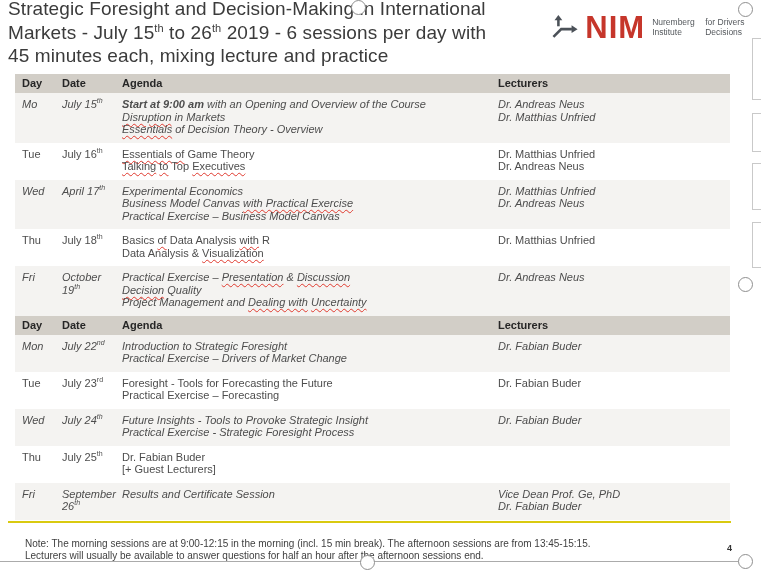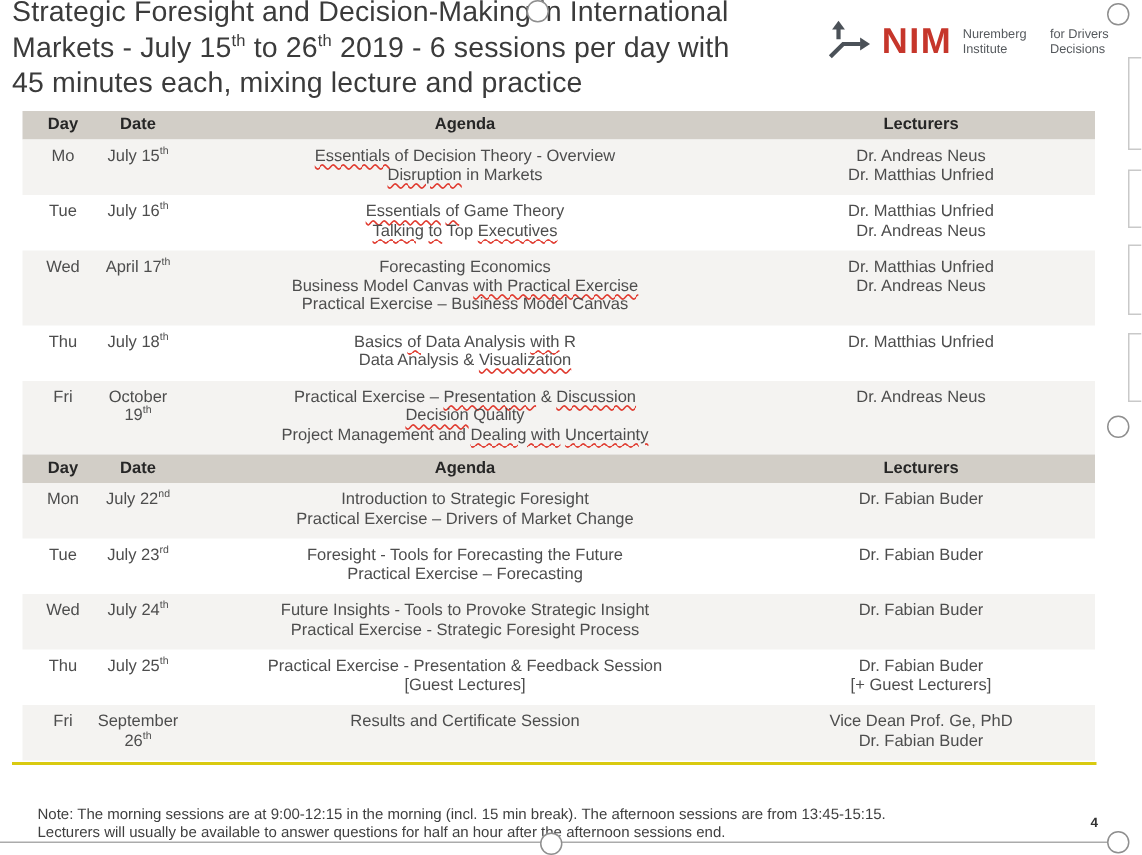--- a/index.html
+++ b/index.html
@@ -10,36 +10,36 @@
   
   .title {
     position:absolute; left:8px; top:-3px; width:560px;
     font-size:19px; line-height:23.5px; color:#3b3b3b; letter-spacing:0.1px;
   }
   .title sup { font-size:11px; line-height:0; }
   
   .logo { position:absolute; left:552px; top:10px; display:flex; align-items:center; }
   .logo svg { display:block; margin-right:7px; }
   .nim {
-    font-size:24px; font-weight:bold; color:var(--brand-red,#c6362b);
+    font-size:31px; font-weight:bold; color:var(--brand-red,#c6362b);
     letter-spacing:1px; line-height:29px; margin-right:7px;
   }
   .logosub { display:flex; flex-direction:row; font-size:8.5px; line-height:10.5px; color:#55595d; }
   
   .table {
     position:absolute; left:15px; top:74px; width:715px;
     font-size:11px; color:#4d4d4d;
   }
   .table::after {
     content:""; position:absolute; left:-7px; right:-1px; bottom:-3px; height:2px;
     background:var(--accent-line,#d9ca10);
   }
-  .trow { display:grid; grid-template-columns:40px 60px 376px 1fr; padding:5px 0 7px 7px;text-align:center; }
+  .trow { display:grid; grid-template-columns:40px 60px 376px 1fr; padding:5px 0 7px 7px; }
   .thead { background:var(--header-row-bg,#d2cec7); font-weight:bold; color:#262626; padding:3px 0 3px 7px; line-height:13px; }
-  .shaded { background:var(--shaded-row-bg,#f4f3f1); }
+  .shaded { background:var(--shaded-row-bg,#f4f3f1);font-style:italic; }
   .line, .cell-day, .cell-date { line-height:12.5px; }
   .cell-date sup { font-size:7px; line-height:0; }
   .b { font-weight:bold; }
   .sq {
     text-decoration-line:underline; text-decoration-style:wavy;
     text-decoration-color:var(--spellcheck-red,#e03a2f);
     text-decoration-thickness:1px; text-underline-offset:2px;
   }
   
   .note { position:absolute; left:25px; top:538px; width:690px; font-size:10px; line-height:12px; color:#3f3f3f; }
@@ -90,22 +90,23 @@
       <div class="trow thead">
         <div class="cell-head">Day</div>
         <div class="cell-head">Date</div>
         <div class="cell-head">Agenda</div>
         <div class="cell-head">Lecturers</div>
       </div>
       <div class="trow shaded">
         <div class="cell-day">Mo</div>
         <div class="cell-date"><span>July 15</span><sup>th</sup></div>
         <div class="cell-agenda">
+          <div class="line"><span class="b">Start at 9:00 am</span><span> with an Opening and Overview of the Course</span></div>
+          <div class="line"><span class="sq">Disruption</span><span> in Markets</span></div>
           <div class="line"><span class="sq">Essentials</span><span> of Decision Theory - Overview</span></div>
-          <div class="line"><span class="sq">Disruption</span><span> in Markets</span></div>
         </div>
         <div class="cell-lect">
           <div class="line">Dr. Andreas Neus</div>
           <div class="line">Dr. Matthias Unfried</div>
         </div>
       </div>
       <div class="trow">
         <div class="cell-day">Tue</div>
         <div class="cell-date"><span>July 16</span><sup>th</sup></div>
         <div class="cell-agenda">
@@ -114,21 +115,21 @@
         </div>
         <div class="cell-lect">
           <div class="line">Dr. Matthias Unfried</div>
           <div class="line">Dr. Andreas Neus</div>
         </div>
       </div>
       <div class="trow shaded">
         <div class="cell-day">Wed</div>
         <div class="cell-date"><span>April 17</span><sup>th</sup></div>
         <div class="cell-agenda">
-          <div class="line"><span>Forecasting Economics</span></div>
+          <div class="line"><span>Experimental Economics</span></div>
           <div class="line"><span>Business Model Canvas </span><span class="sq">with Practical Exercise</span></div>
           <div class="line"><span>Practical Exercise – Business Model Canvas</span></div>
         </div>
         <div class="cell-lect">
           <div class="line">Dr. Matthias Unfried</div>
           <div class="line">Dr. Andreas Neus</div>
         </div>
       </div>
       <div class="trow">
         <div class="cell-day">Thu</div>
@@ -188,24 +189,20 @@
           <div class="line"><span>Future Insights - Tools to Provoke Strategic Insight</span></div>
           <div class="line"><span>Practical Exercise - Strategic Foresight Process</span></div>
         </div>
         <div class="cell-lect">
           <div class="line">Dr. Fabian Buder</div>
         </div>
       </div>
       <div class="trow">
         <div class="cell-day">Thu</div>
         <div class="cell-date"><span>July 25</span><sup>th</sup></div>
-        <div class="cell-agenda">
-          <div class="line"><span>Practical Exercise - Presentation &amp; Feedback Session</span></div>
-          <div class="line"><span>[Guest Lectures]</span></div>
-        </div>
         <div class="cell-lect">
           <div class="line">Dr. Fabian Buder</div>
           <div class="line">[+ Guest Lecturers]</div>
         </div>
       </div>
       <div class="trow shaded">
         <div class="cell-day">Fri</div>
         <div class="cell-date"><span>September 26</span><sup>th</sup></div>
         <div class="cell-agenda">
           <div class="line"><span>Results and Certificate Session</span></div>

